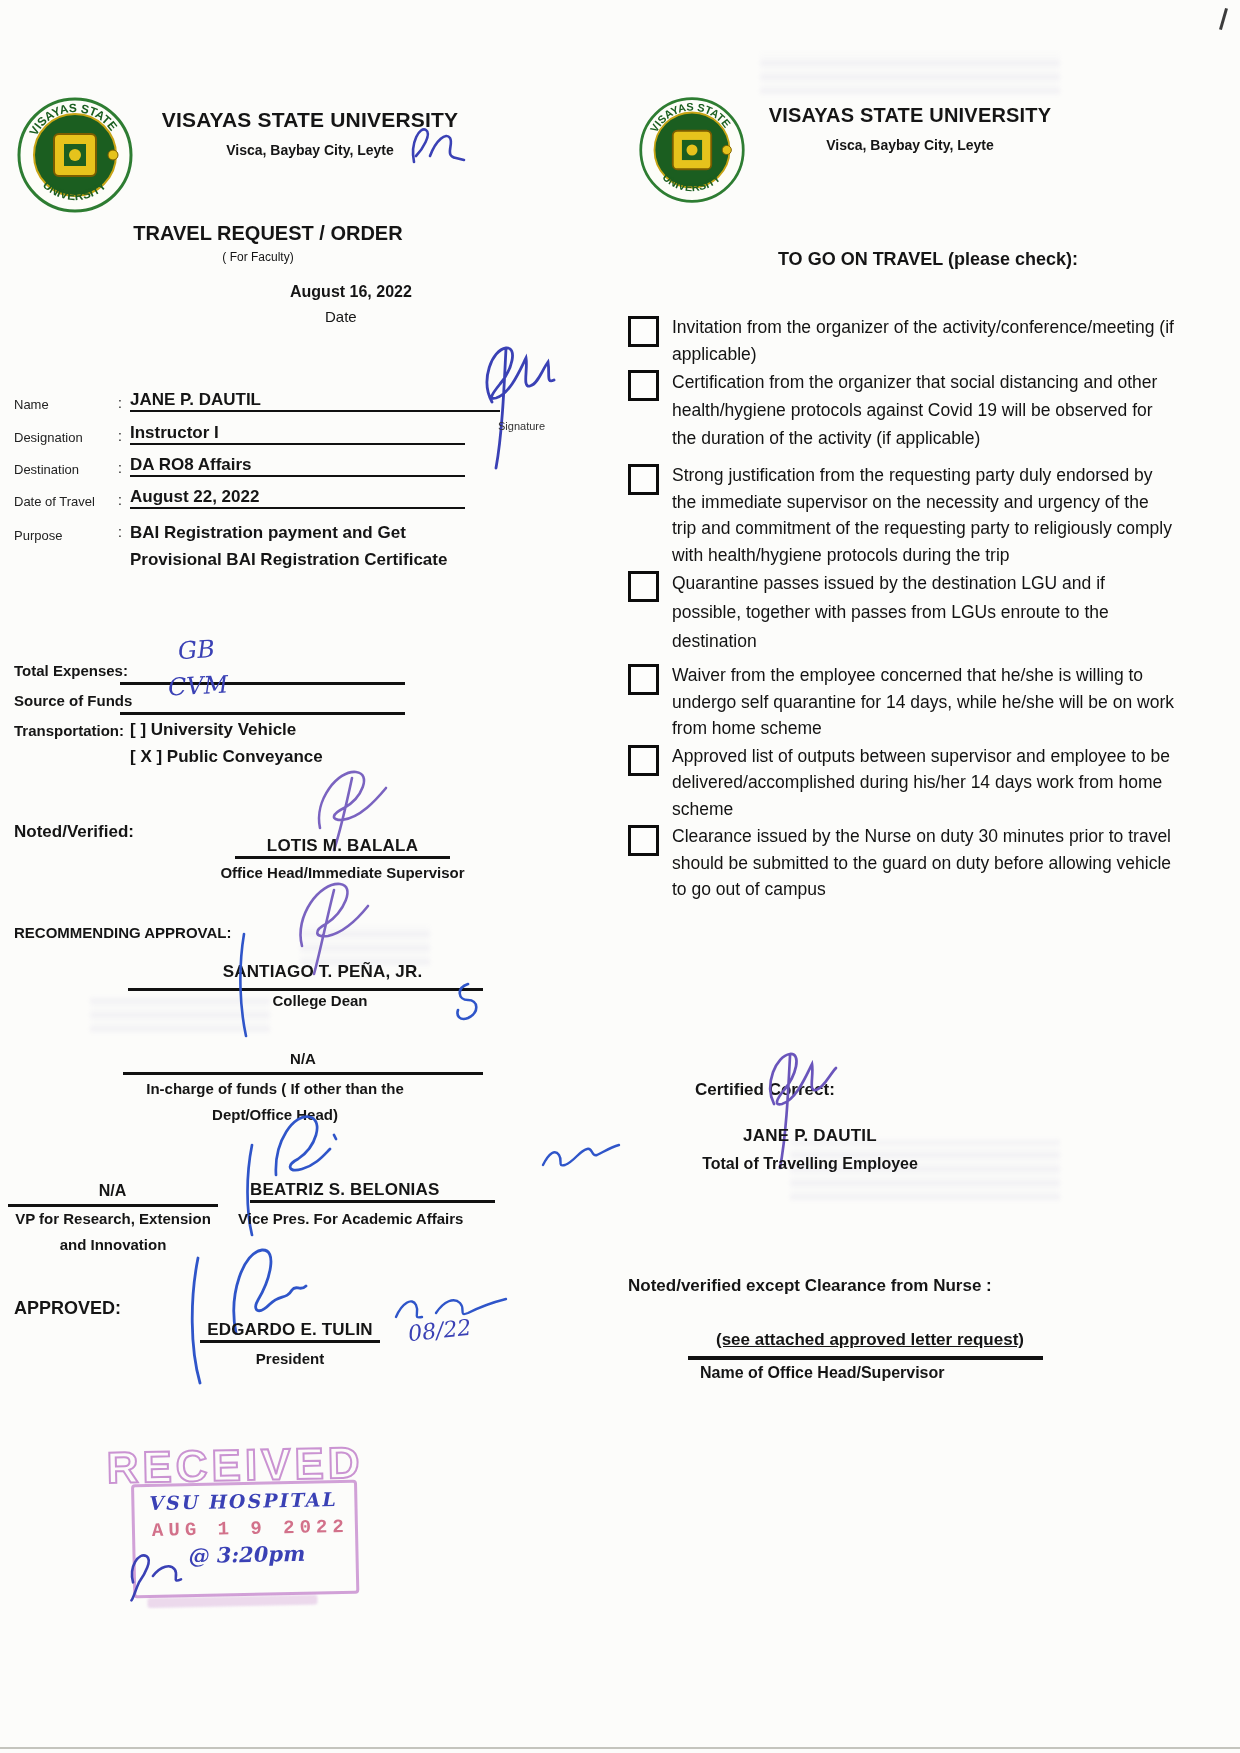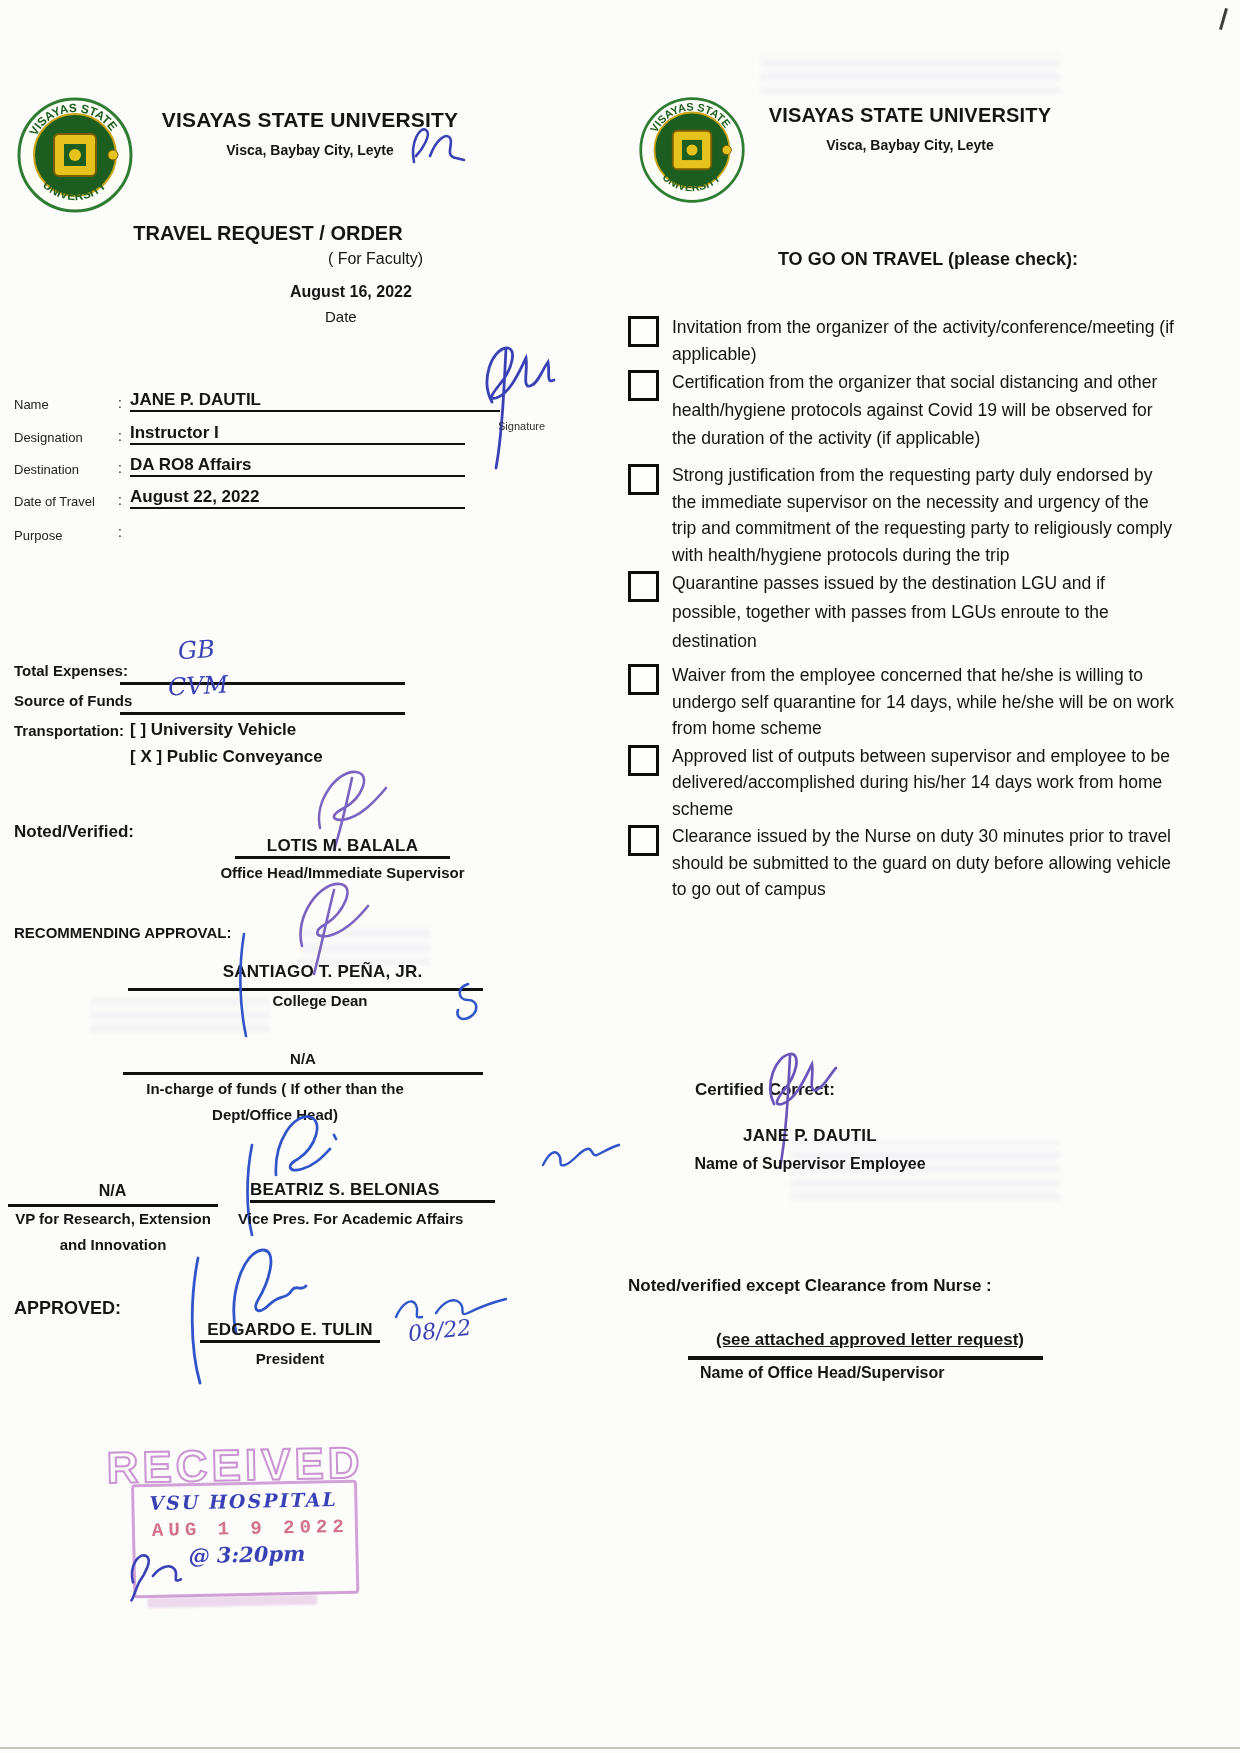--- a/index.html
+++ b/index.html
@@ -4,21 +4,21 @@
 <style>
   html,body{margin:0;padding:0;background:#e8e8e4;}
   #page{position:relative;width:1240px;height:1753px;background:#fcfcfa;overflow:hidden;
         font-family:"Liberation Sans", sans-serif;color:#151515;}
   .abs{position:absolute;}
   .ctr{text-align:center;}
   
   .univ{font-size:21px;font-weight:700;letter-spacing:.2px;}
   .addr{font-size:14px;font-weight:700;}
   .doctitle{font-size:20px;font-weight:700;}
-  .subt{font-size:16px;text-align:right;}
+  .subt{font-size:12px;}
   
   .f-label{font-size:13px;color:#222;}
   .f-colon{font-size:14px;color:#222;}
   .f-value{font-size:17px;font-weight:600;}
   .uline{border-bottom:2.5px solid #111;}
   .line{background:#111;height:3px;}
   .small-label{font-size:11px;color:#333;}
   .sec-label{font-size:15px;font-weight:700;}
   .name-sig{font-size:17px;font-weight:700;letter-spacing:.2px;}
   .role{font-size:15px;font-weight:600;}
@@ -100,20 +100,21 @@
   <div class="abs f-label" style="left:14px;top:462px;">Destination</div>
   <div class="abs f-colon" style="left:118px;top:460px;">:</div>
   <div class="abs f-value uline" style="left:130px;top:455px;width:335px;">DA RO8 Affairs</div>
 
   <div class="abs f-label" style="left:14px;top:494px;text-align:right;">Date of Travel</div>
   <div class="abs f-colon" style="left:118px;top:492px;">:</div>
   <div class="abs f-value uline" style="left:130px;top:487px;width:335px;">August 22, 2022</div>
 
   <div class="abs f-label" style="left:14px;top:528px;">Purpose</div>
   <div class="abs f-colon" style="left:118px;top:524px;">:</div>
+  <div class="abs f-value" style="left:130px;top:519px;width:345px;line-height:27px;">BAI Registration payment and Get Provisional BAI Registration Certificate</div>
 
   <div class="abs sec-label" style="left:14px;top:662px;font-size:15px;">Total Expenses:</div>
   <div class="abs hw" style="left:178px;top:636px;font-size:24px;transform:rotate(-4deg);">GB</div>
   <div class="abs line" style="left:120px;top:682px;width:285px;"></div>
 
   <div class="abs sec-label" style="left:14px;top:692px;font-size:15px;">Source of Funds</div>
   <div class="abs hw" style="left:168px;top:672px;font-size:24px;transform:rotate(-3deg);">CVM</div>
   <div class="abs line" style="left:120px;top:712px;width:285px;"></div>
 
   <div class="abs sec-label" style="left:14px;top:722px;font-size:15px;">Transportation:</div>
@@ -237,21 +238,21 @@
       <div class="chk-box"></div>
       <div class="chk-text">Clearance issued by the Nurse on duty 30 minutes prior to travel should be submitted to the guard on duty before allowing vehicle to go out of campus</div>
     </div>
   </div>
 
   <div class="abs sec-label" style="left:695px;top:1080px;font-size:17px;">Certified Correct:</div>
   <svg class="abs ink-svg" style="left:748px;top:1048px;" width="110" height="125" viewBox="0 0 110 125">
     <path d="M26,56 C16,36 28,8 42,6 C54,5 48,28 36,42 C28,52 26,58 34,56 C48,52 58,28 64,16 C66,28 60,44 68,42 C76,40 82,26 88,20 M42,8 C40,48 38,88 32,120" fill="none" stroke="#6a55bb" stroke-width="2.7" stroke-linecap="round"></path>
   </svg>
   <div class="abs name-sig ctr" style="left:700px;top:1126px;width:220px;">JANE P. DAUTIL</div>
-  <div class="abs ctr" style="left:670px;top:1155px;width:280px;font-size:16px;font-weight:700;">Name of Supervisor Employee</div>
+  <div class="abs ctr" style="left:670px;top:1155px;width:280px;font-size:16px;font-weight:700;">Total of Travelling Employee</div>
 
   <div class="abs noted-note" style="left:628px;top:1276px;width:560px;">Noted/verified except Clearance from Nurse :</div>
 
   <div class="abs attached ctr" style="left:700px;top:1330px;width:340px;">(see attached approved letter request)</div>
   <div class="abs line" style="left:688px;top:1356px;width:355px;height:4px;"></div>
   <div class="abs office-head-label" style="left:700px;top:1364px;">Name of Office Head/Supervisor</div>
 
 </div>
 
 </body></html>

